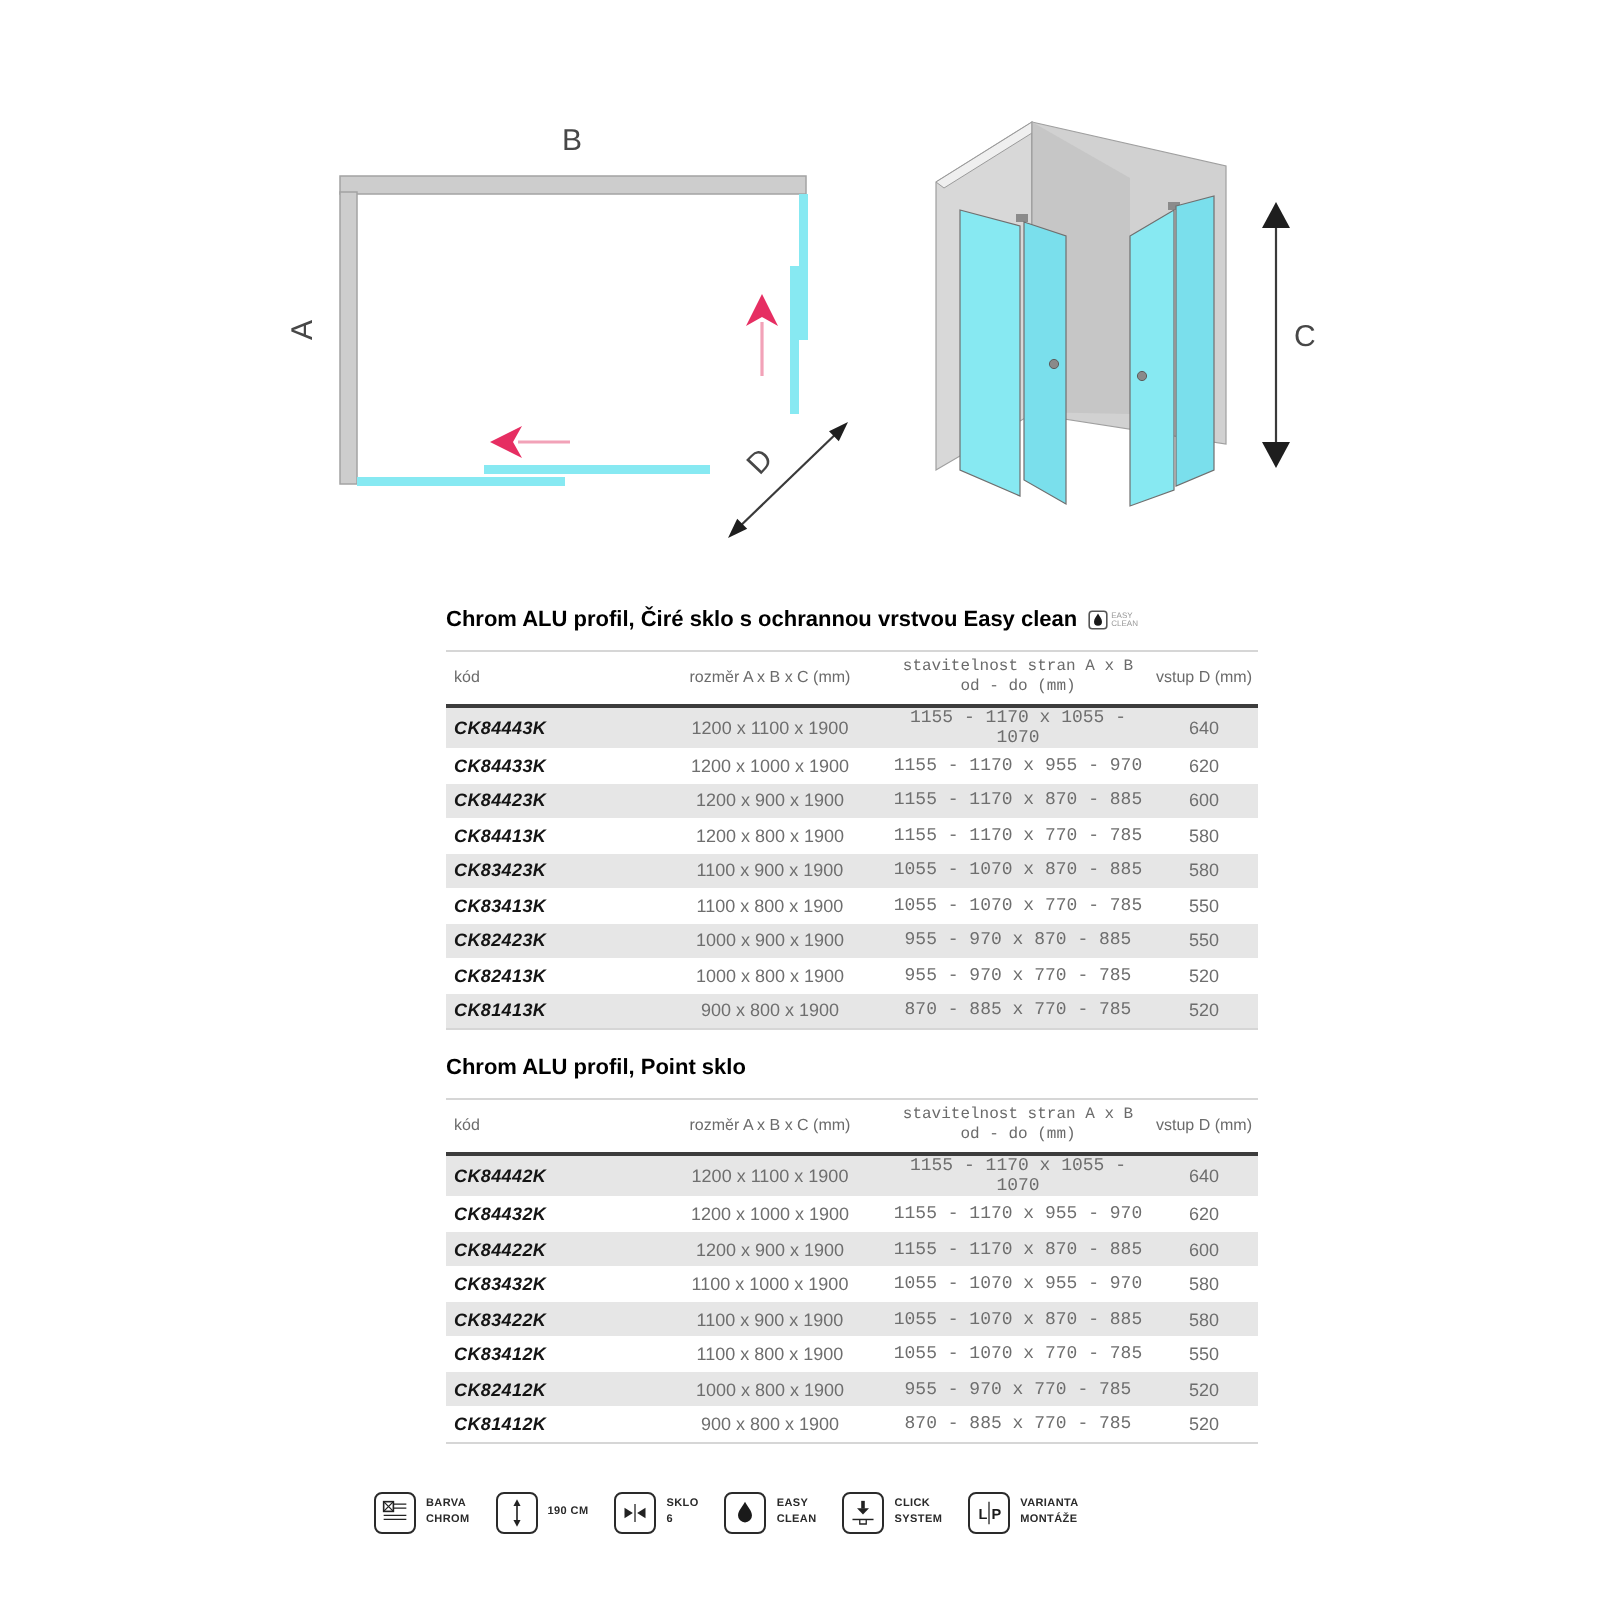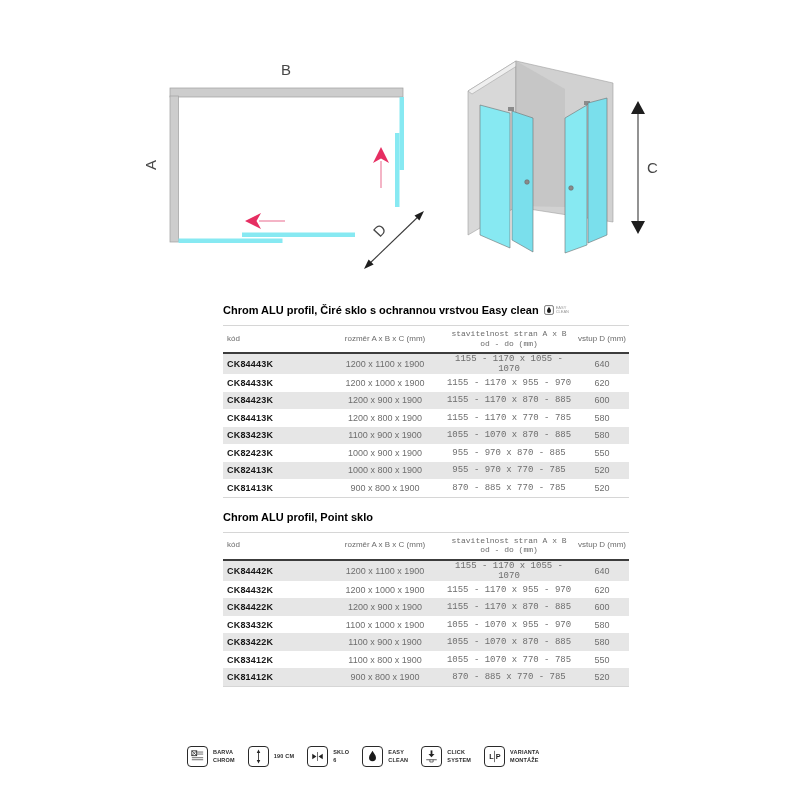--- a/index.html
+++ b/index.html
@@ -29,21 +29,21 @@
   .spec-table{width:388px;border-collapse:collapse;table-layout:fixed;}
   .spec-table thead th{border-top:1px solid #d6d6d6;border-bottom:2px solid var(--header_rule);
     font-size:8px;font-weight:normal;color:#6b6b6b;padding:3px 2px 4px 2px;white-space:pre-line;line-height:1.2;vertical-align:middle;}
   .spec-table tbody td{height:17.5px;padding:0 2px;font-size:9px;color:#6e6e6e;text-align:center;vertical-align:middle;}
   .spec-table tbody tr:nth-child(odd){background:var(--row_shade);}
   .spec-table tbody tr:last-child td{border-bottom:1px solid #d6d6d6;}
   .spec-table .col-0{width:98px;text-align:left;padding-left:4px;}
   .spec-table .col-1{width:112px;}
   .spec-table .col-2{width:128px;font-family:Liberation Mono, monospace;}
   .spec-table .col-3{width:50px;}
-  .spec-table tbody td.col-0{font-weight:bold;color:#141414;letter-spacing:.2px;}
+  .spec-table tbody td.col-0{font-weight:bold;color:#141414;letter-spacing:.2px;font-style:italic;}
 
   
   .footer-legend{position:absolute;left:187px;top:746px;display:flex;align-items:center;gap:13px;}
   .f-item{display:flex;align-items:center;gap:5px;}
   .f-box{width:21px;height:21px;border:1.5px solid #2a2a2a;border-radius:4px;display:flex;align-items:center;justify-content:center;box-sizing:border-box;background:#fff;}
   .f-box svg{display:block;}
   .f-label{font-size:5.5px;line-height:1.3;color:#2a2a2a;font-weight:bold;white-space:pre-line;letter-spacing:.2px;}
   .lp-letter{font-size:9px;font-weight:bold;fill:#1a1a1a;font-family:"Liberation Sans",sans-serif;}
 </style>
 </head>
@@ -152,20 +152,26 @@
             <td class="col-2">1155 - 1170 x 770 - 785</td>
             <td class="col-3">580</td>
           </tr>
           <tr>
             <td class="col-0">CK83423K</td>
             <td class="col-1">1100 x 900 x 1900</td>
             <td class="col-2">1055 - 1070 x 870 - 885</td>
             <td class="col-3">580</td>
           </tr>
           <tr>
+            <td class="col-0">CK83413K</td>
+            <td class="col-1">1100 x 800 x 1900</td>
+            <td class="col-2">1055 - 1070 x 770 - 785</td>
+            <td class="col-3">550</td>
+          </tr>
+          <tr>
             <td class="col-0">CK82423K</td>
             <td class="col-1">1000 x 900 x 1900</td>
             <td class="col-2">955 - 970 x 870 - 885</td>
             <td class="col-3">550</td>
           </tr>
           <tr>
             <td class="col-0">CK82413K</td>
             <td class="col-1">1000 x 800 x 1900</td>
             <td class="col-2">955 - 970 x 770 - 785</td>
             <td class="col-3">520</td>
@@ -226,20 +232,26 @@
             <td class="col-2">1055 - 1070 x 870 - 885</td>
             <td class="col-3">580</td>
           </tr>
           <tr>
             <td class="col-0">CK83412K</td>
             <td class="col-1">1100 x 800 x 1900</td>
             <td class="col-2">1055 - 1070 x 770 - 785</td>
             <td class="col-3">550</td>
           </tr>
           <tr>
+            <td class="col-0">CK82412K</td>
+            <td class="col-1">1000 x 800 x 1900</td>
+            <td class="col-2">955 - 970 x 770 - 785</td>
+            <td class="col-3">520</td>
+          </tr>
+          <tr>
             <td class="col-0">CK81412K</td>
             <td class="col-1">900 x 800 x 1900</td>
             <td class="col-2">870 - 885 x 770 - 785</td>
             <td class="col-3">520</td>
           </tr>
         </tbody>
     </table>
   </section>
 </div>
 

